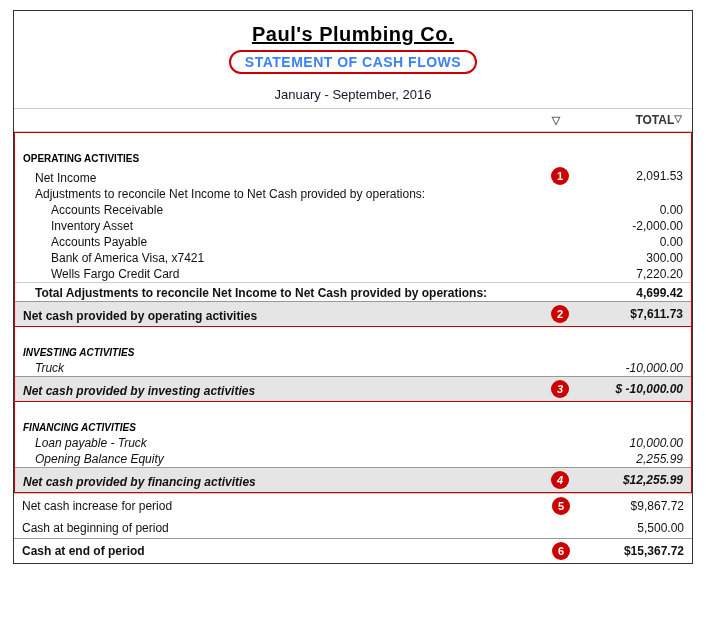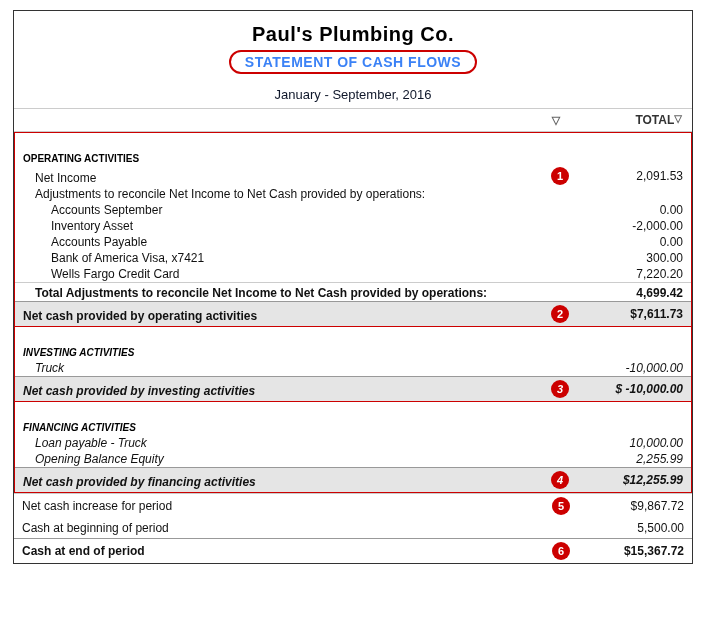--- a/index.html
+++ b/index.html
@@ -21,20 +21,21 @@
     }
     .header {
       text-align: center;
       padding: 12px 10px 6px;
       border-bottom: 1px solid #ccc;
     }
     .header-title {
       font-size: 20px;
       font-weight: bold;
       letter-spacing: 0.5px;
+      text-decoration: underline;
     }
     .header-subtitle {
       display: inline-block;
       font-size: 14px;
       font-weight: bold;
       border: 2px solid #cc0000;
       border-radius: 14px;
       padding: 2px 14px;
       margin: 4px 0;
       color: #3b82f6;
@@ -182,21 +183,21 @@
         <span class="badge">1</span>
         <span class="row-value">2,091.53</span>
       </span>
     </div>
 
     <div class="row row-indent1">
       <span class="row-label">Adjustments to reconcile Net Income to Net Cash provided by operations:</span>
     </div>
 
     <div class="row row-indent2">
-      <span class="row-label">Accounts September</span>
+      <span class="row-label">Accounts Receivable</span>
       <span class="row-value">0.00</span>
     </div>
 
     <div class="row row-indent2">
       <span class="row-label">Inventory Asset</span>
       <span class="row-value">-2,000.00</span>
     </div>
 
     <div class="row row-indent2">
       <span class="row-label">Accounts Payable</span>

